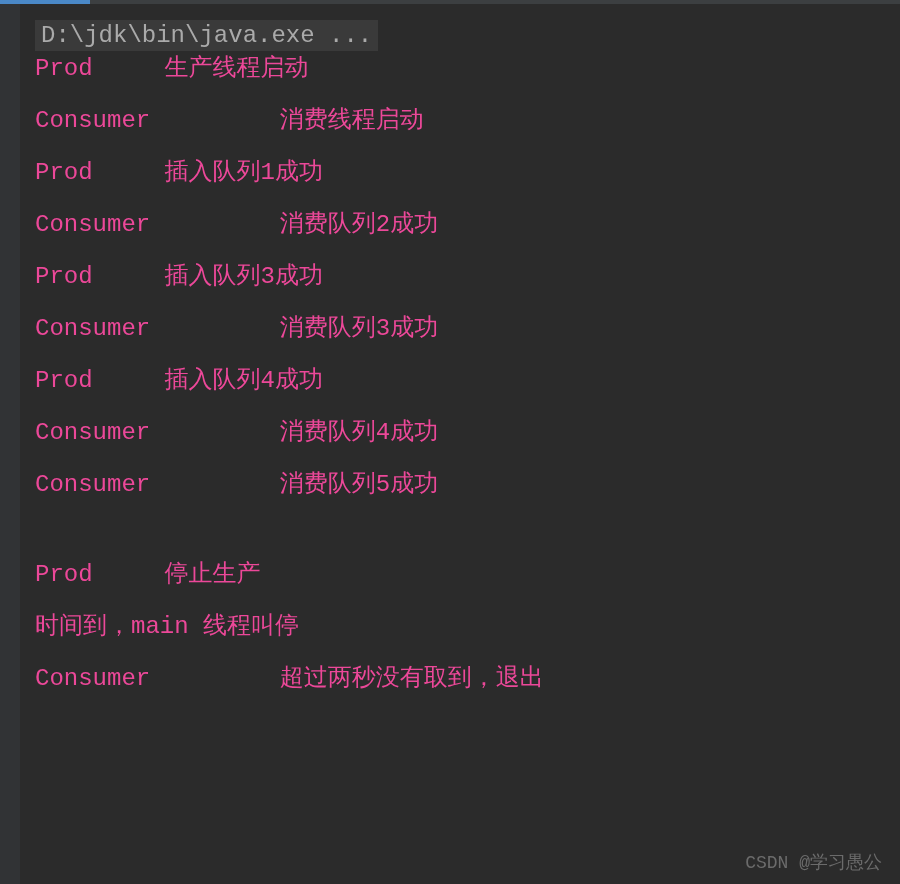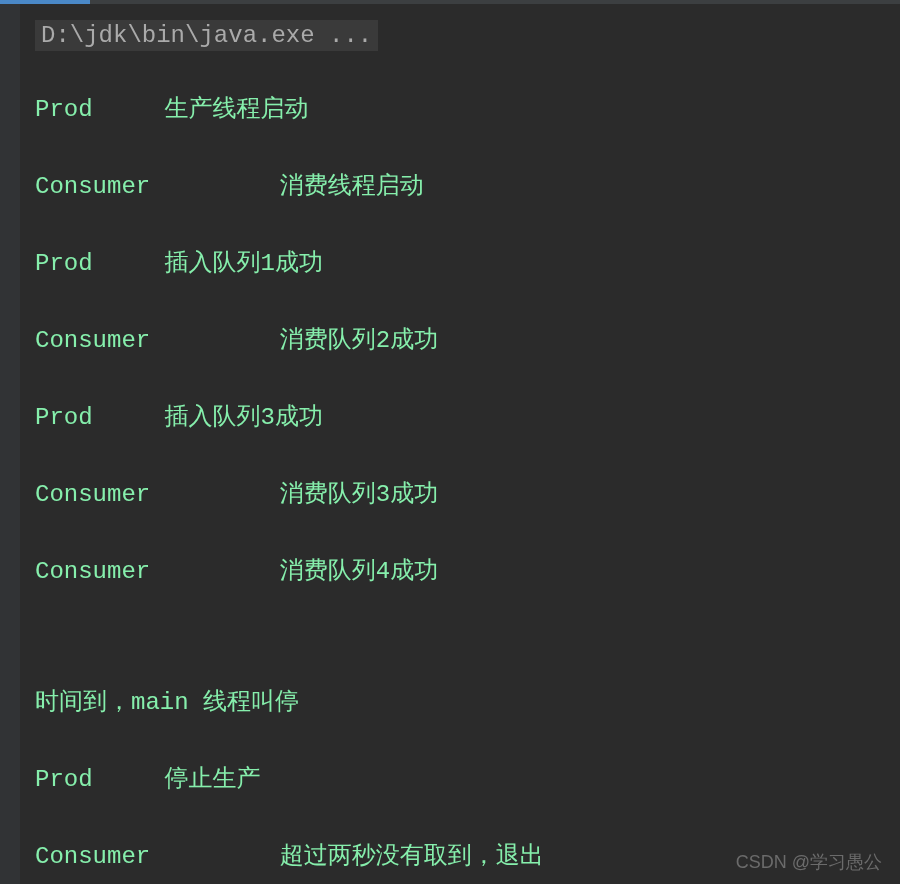--- a/index.html
+++ b/index.html
@@ -49,53 +49,54 @@
     }
     .command-line {
       background-color: #3a3a3a;
       padding: 2px 6px;
       display: inline-block;
       color: #aaaaaa;
     }
     .line {
       margin-bottom: 16px;
       white-space: pre;
-      color: #86efac;
+      color: #ec4899;
       line-height: 1.5;
-      margin-top: 41px;
     }
     .blank-line {
       height: 38px;
     }
     .watermark {
       position: absolute;
       bottom: 10px;
       right: 18px;
       font-size: 18px;
       color: #6b6b6b;
-      font-family: Liberation Sans, sans-serif;
+      font-family: Liberation Mono, monospace;
     }
   </style>
 </head>
 <body>
 
 <div class="progress-track"></div>
 <div class="progress-bar"></div>
 <div class="gutter"></div>
 
 <div class="content">
   <div class="command-line">D:\jdk\bin\java.exe ...</div>
   <div id="lines-container">
       <div class="line">Prod	 生产线程启动</div>
       <div class="line">Consumer	 消费线程启动</div>
       <div class="line">Prod	 插入队列1成功</div>
       <div class="line">Consumer	 消费队列2成功</div>
       <div class="line">Prod	 插入队列3成功</div>
       <div class="line">Consumer	 消费队列3成功</div>
+      <div class="line">Prod	 插入队列4成功</div>
       <div class="line">Consumer	 消费队列4成功</div>
+      <div class="line">Consumer	 消费队列5成功</div>
       <div class="blank-line"></div>
+      <div class="line">Prod	 停止生产</div>
       <div class="line">时间到，main 线程叫停</div>
-      <div class="line">Prod	 停止生产</div>
       <div class="line">Consumer	 超过两秒没有取到，退出</div>
     </div>
 </div>
 
 <div class="watermark">CSDN @学习愚公</div>
 
 </body></html>

